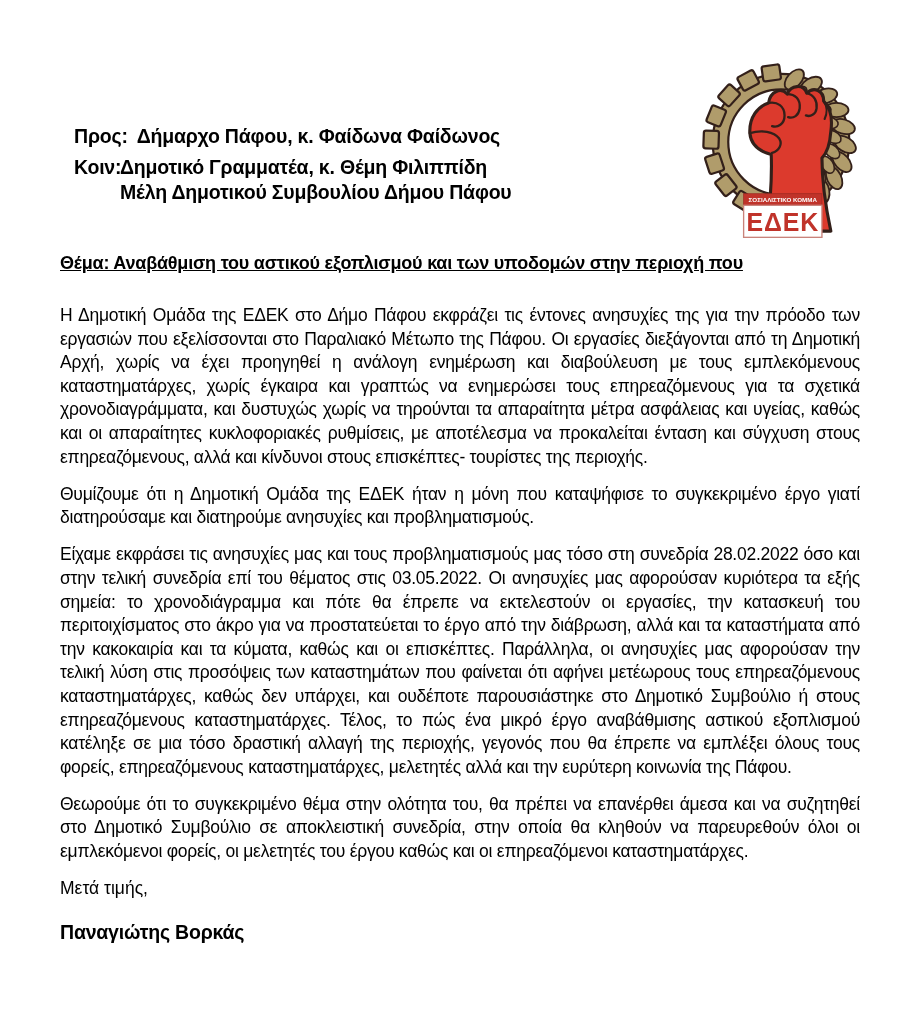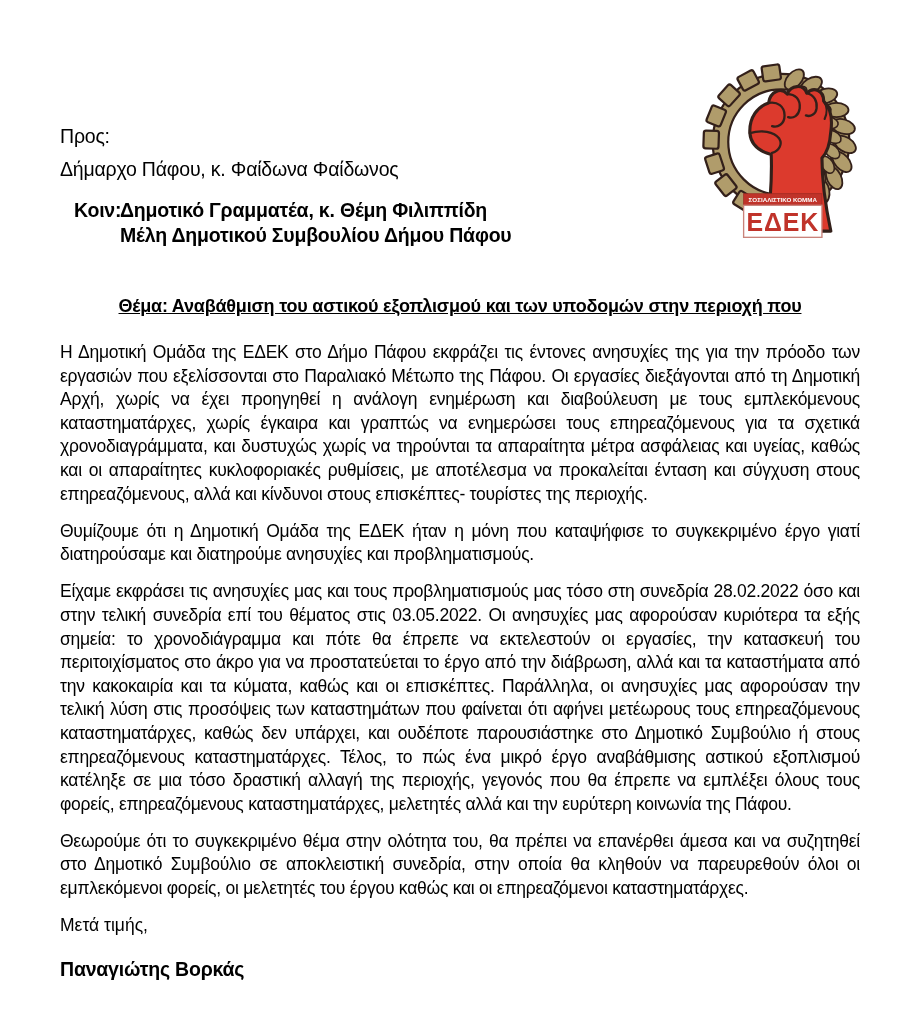--- a/index.html
+++ b/index.html
@@ -24,48 +24,48 @@
     top: 62px;
     right: 46px;
     width: 178px;
     height: 178px;
   }
   .logo-wrap svg { width: 100%; height: 100%; display: block; }
   
   .to-line {
     display: flex;
     gap: 9px;
+    margin-left: 14px;
     font-size: 19.5px;
-    font-weight: normal;
+    font-weight: bold;
     line-height: 24px;
     letter-spacing: -0.2px;
-    flex-direction: column;
   }
   .cc-block {
     display: flex;
     margin-left: 14px;
-    margin-top: 17px;
+    margin-top: 7px;
     font-size: 19.5px;
     font-weight: bold;
     line-height: 25px;
     letter-spacing: -0.2px;
   }
   .cc-label { width: 46px; flex: 0 0 46px; }
   
   .subject {
     margin-top: 46px;
-    text-align: center;
+    text-align: left;
     font-size: 18px;
     font-weight: bold;
     line-height: 25px;
     letter-spacing: -0.2px;
   }
   .subject span { text-decoration: underline; }
   
-  .body-text { margin-top: 22px; }
+  .body-text { margin-top: 28px; }
   .body-text p {
     margin: 0 0 13.5px 0;
     font-size: 17.5px;
     line-height: 23.6px;
     letter-spacing: -0.25px;
     text-align: justify;
   }
   
   .salutation {
     margin-top: 13px;

